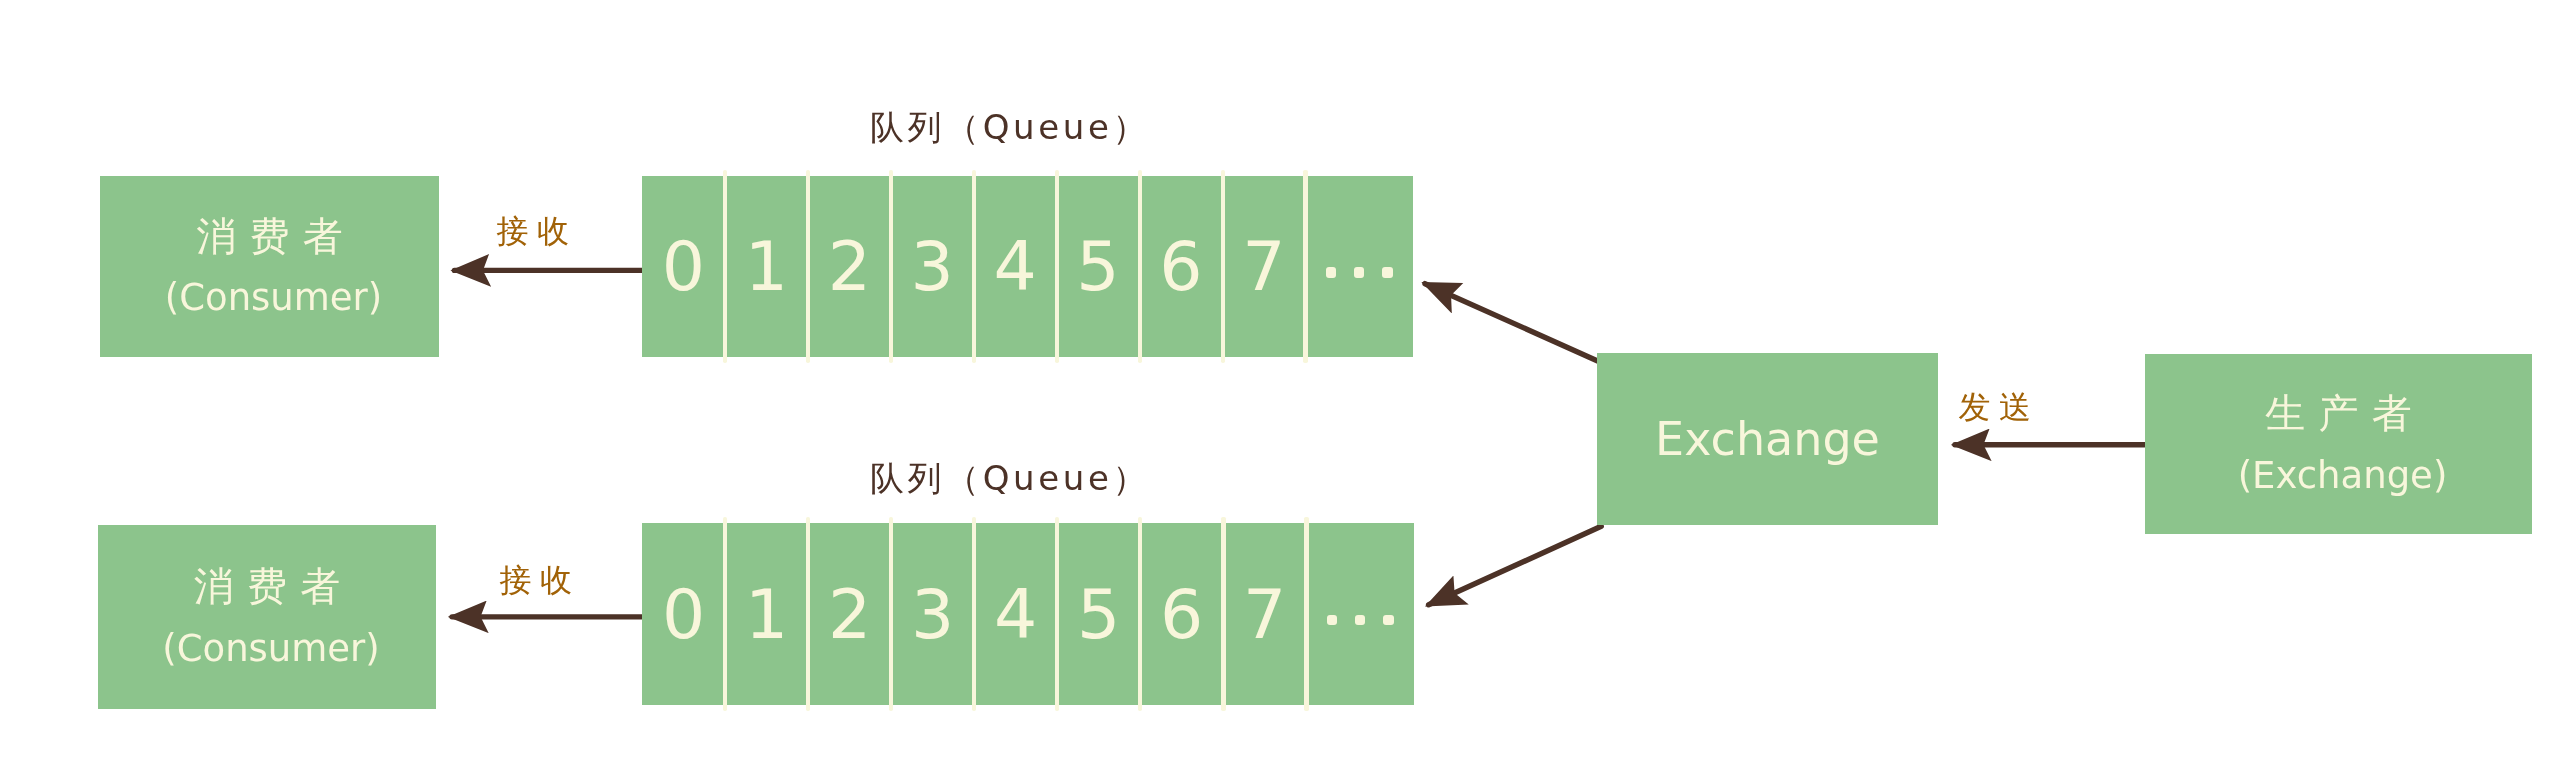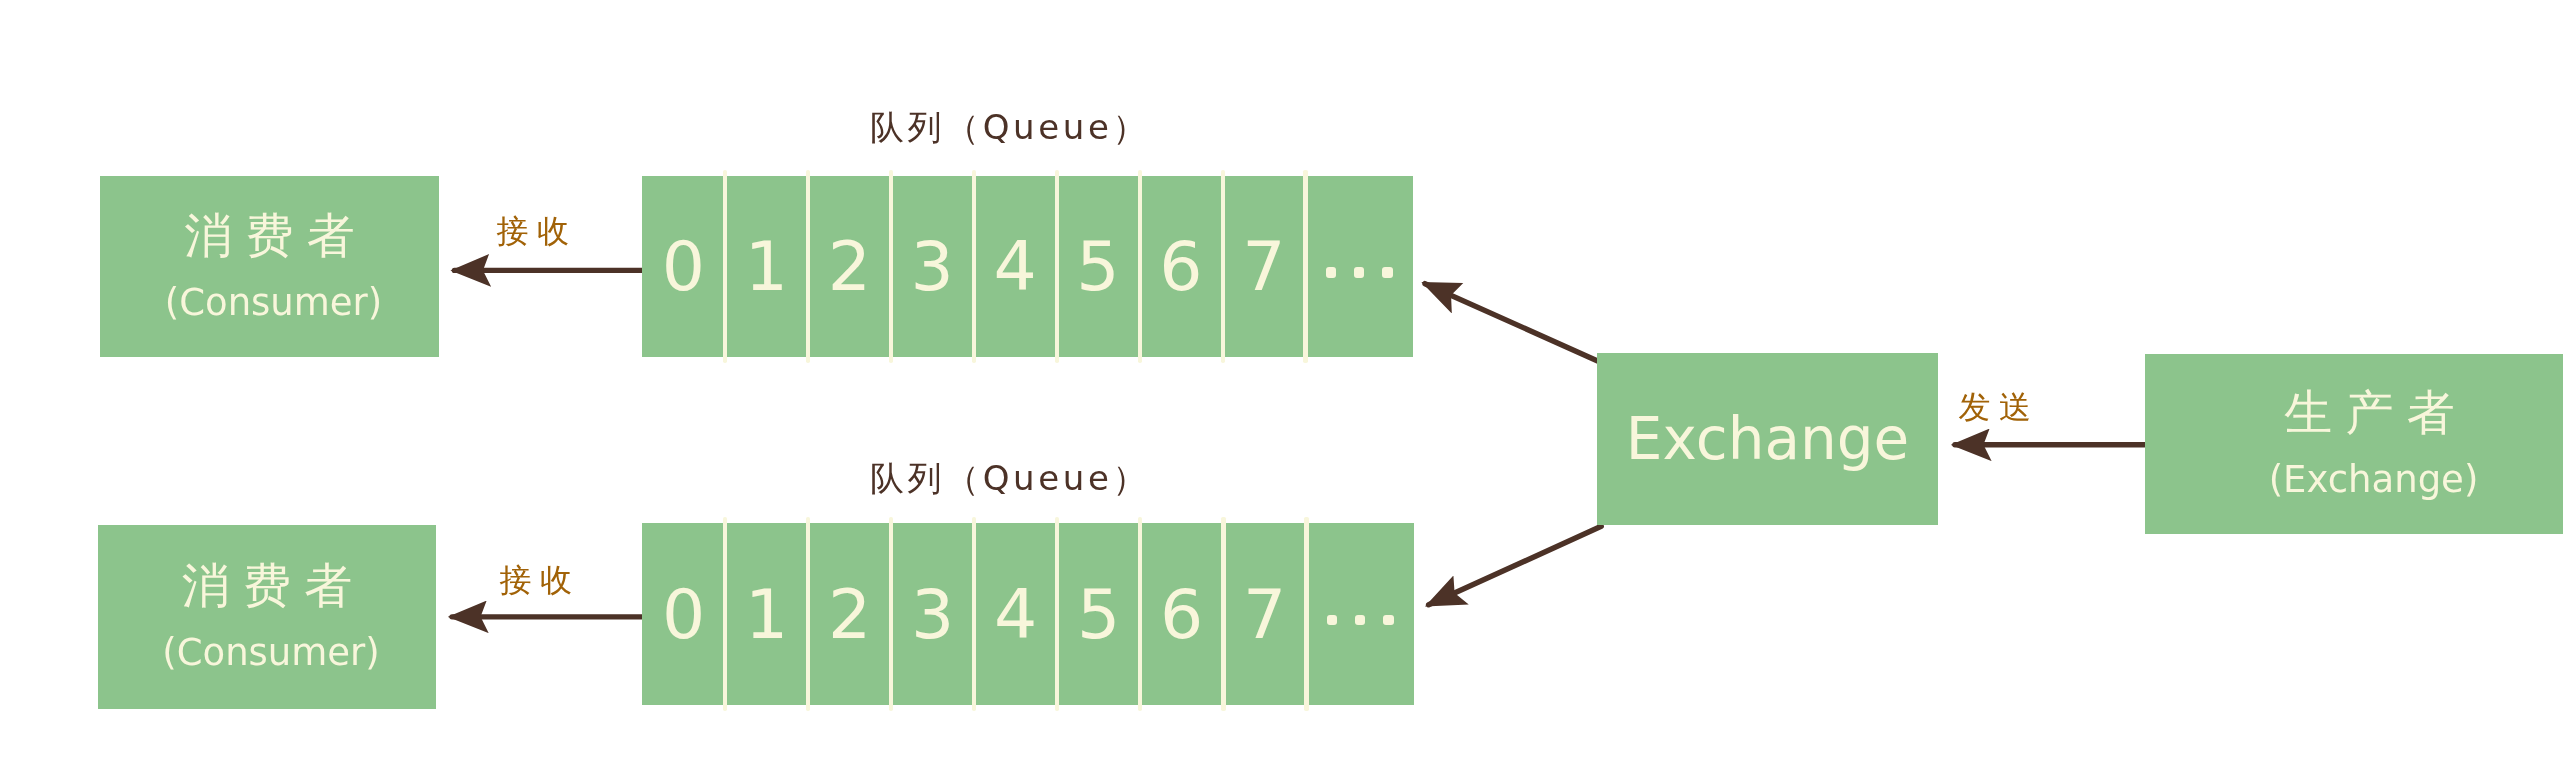--- a/index.html
+++ b/index.html
@@ -14,43 +14,42 @@
   .box {
     position: absolute;
     background: #8CC48C;
     color: #F8F6DB;
     display: flex;
     flex-direction: column;
     align-items: center;
     justify-content: center;
   }
   .box .zh {
-    font-size: 48px;
+    font-size: 40px;
     letter-spacing: 13.3px;
     text-indent: 13.3px;
     line-height: 1.1;
     white-space: nowrap;
-    font-family: Liberation Serif, serif;
   }
   .box .en {
     font-size: 37px;
     line-height: 1.1;
     margin-top: 20.5px;
     white-space: nowrap;
     margin-left: 8px;
   }
   .exchange-box {
     position: absolute;
     background: #8CC48C;
     color: #F8F6DB;
     display: flex;
     align-items: center;
     justify-content: center;
   }
-  .exchange-box .xlabel { font-size: 58px; white-space: nowrap; }
+  .exchange-box .xlabel { font-size: 46px; white-space: nowrap; }
   .queue {
     position: absolute;
     background: #8CC48C;
     display: flex;
     overflow: visible;
   }
   .cell {
     position: relative;
     flex: 1 1 0;
     display: flex;
@@ -221,19 +220,19 @@
         </span>
     </div>
   </div>
 
   <div class="exchange-box" style="left:1597px; top:353px; width:341px; height:172px;">
     <div class="xlabel">Exchange</div>
   </div>
 
   <div class="ink-label" style="left:1975px; top:408px;margin-left:24px;">发送</div>
 
-  <div class="box" style="left:2145px; top:354px; width:387px; height:180px;padding-left:31px;">
+  <div class="box" style="left:2145px; top:354px; width:387px; height:180px;">
     <div class="zh">生产者</div>
     <div class="en">(Exchange)</div>
   </div>
 
 </div>
 
 
 </body></html>

